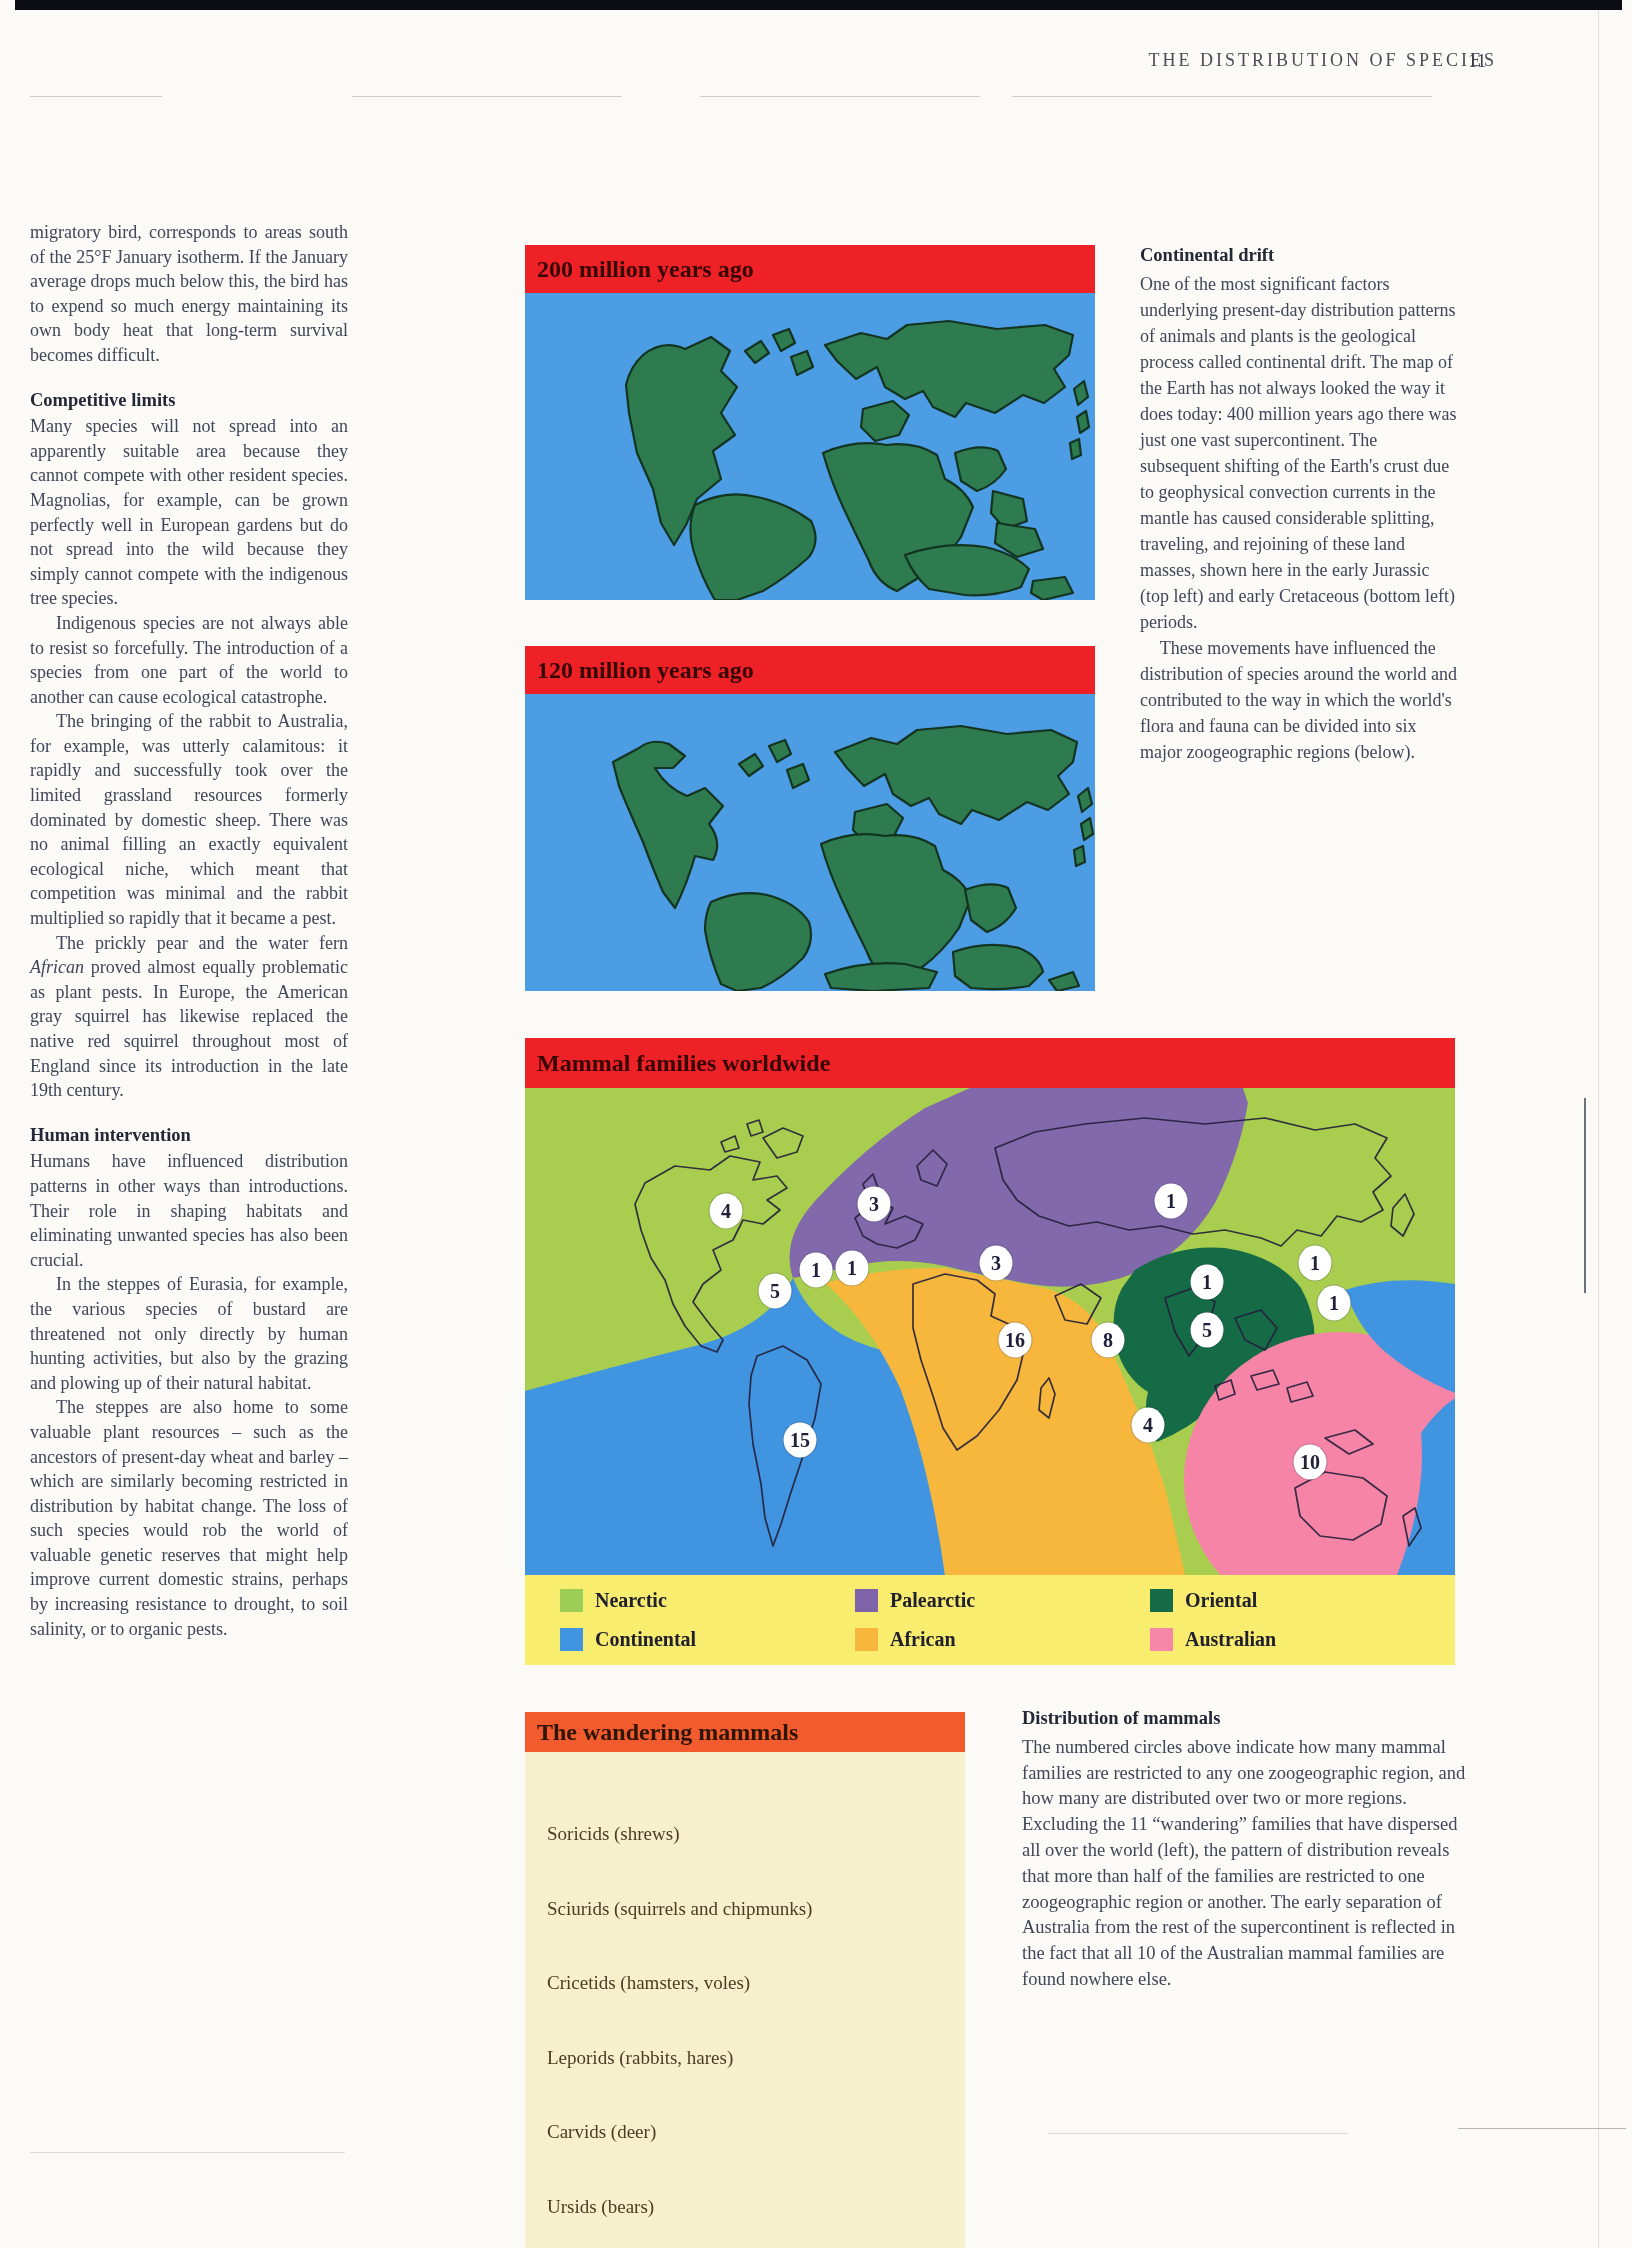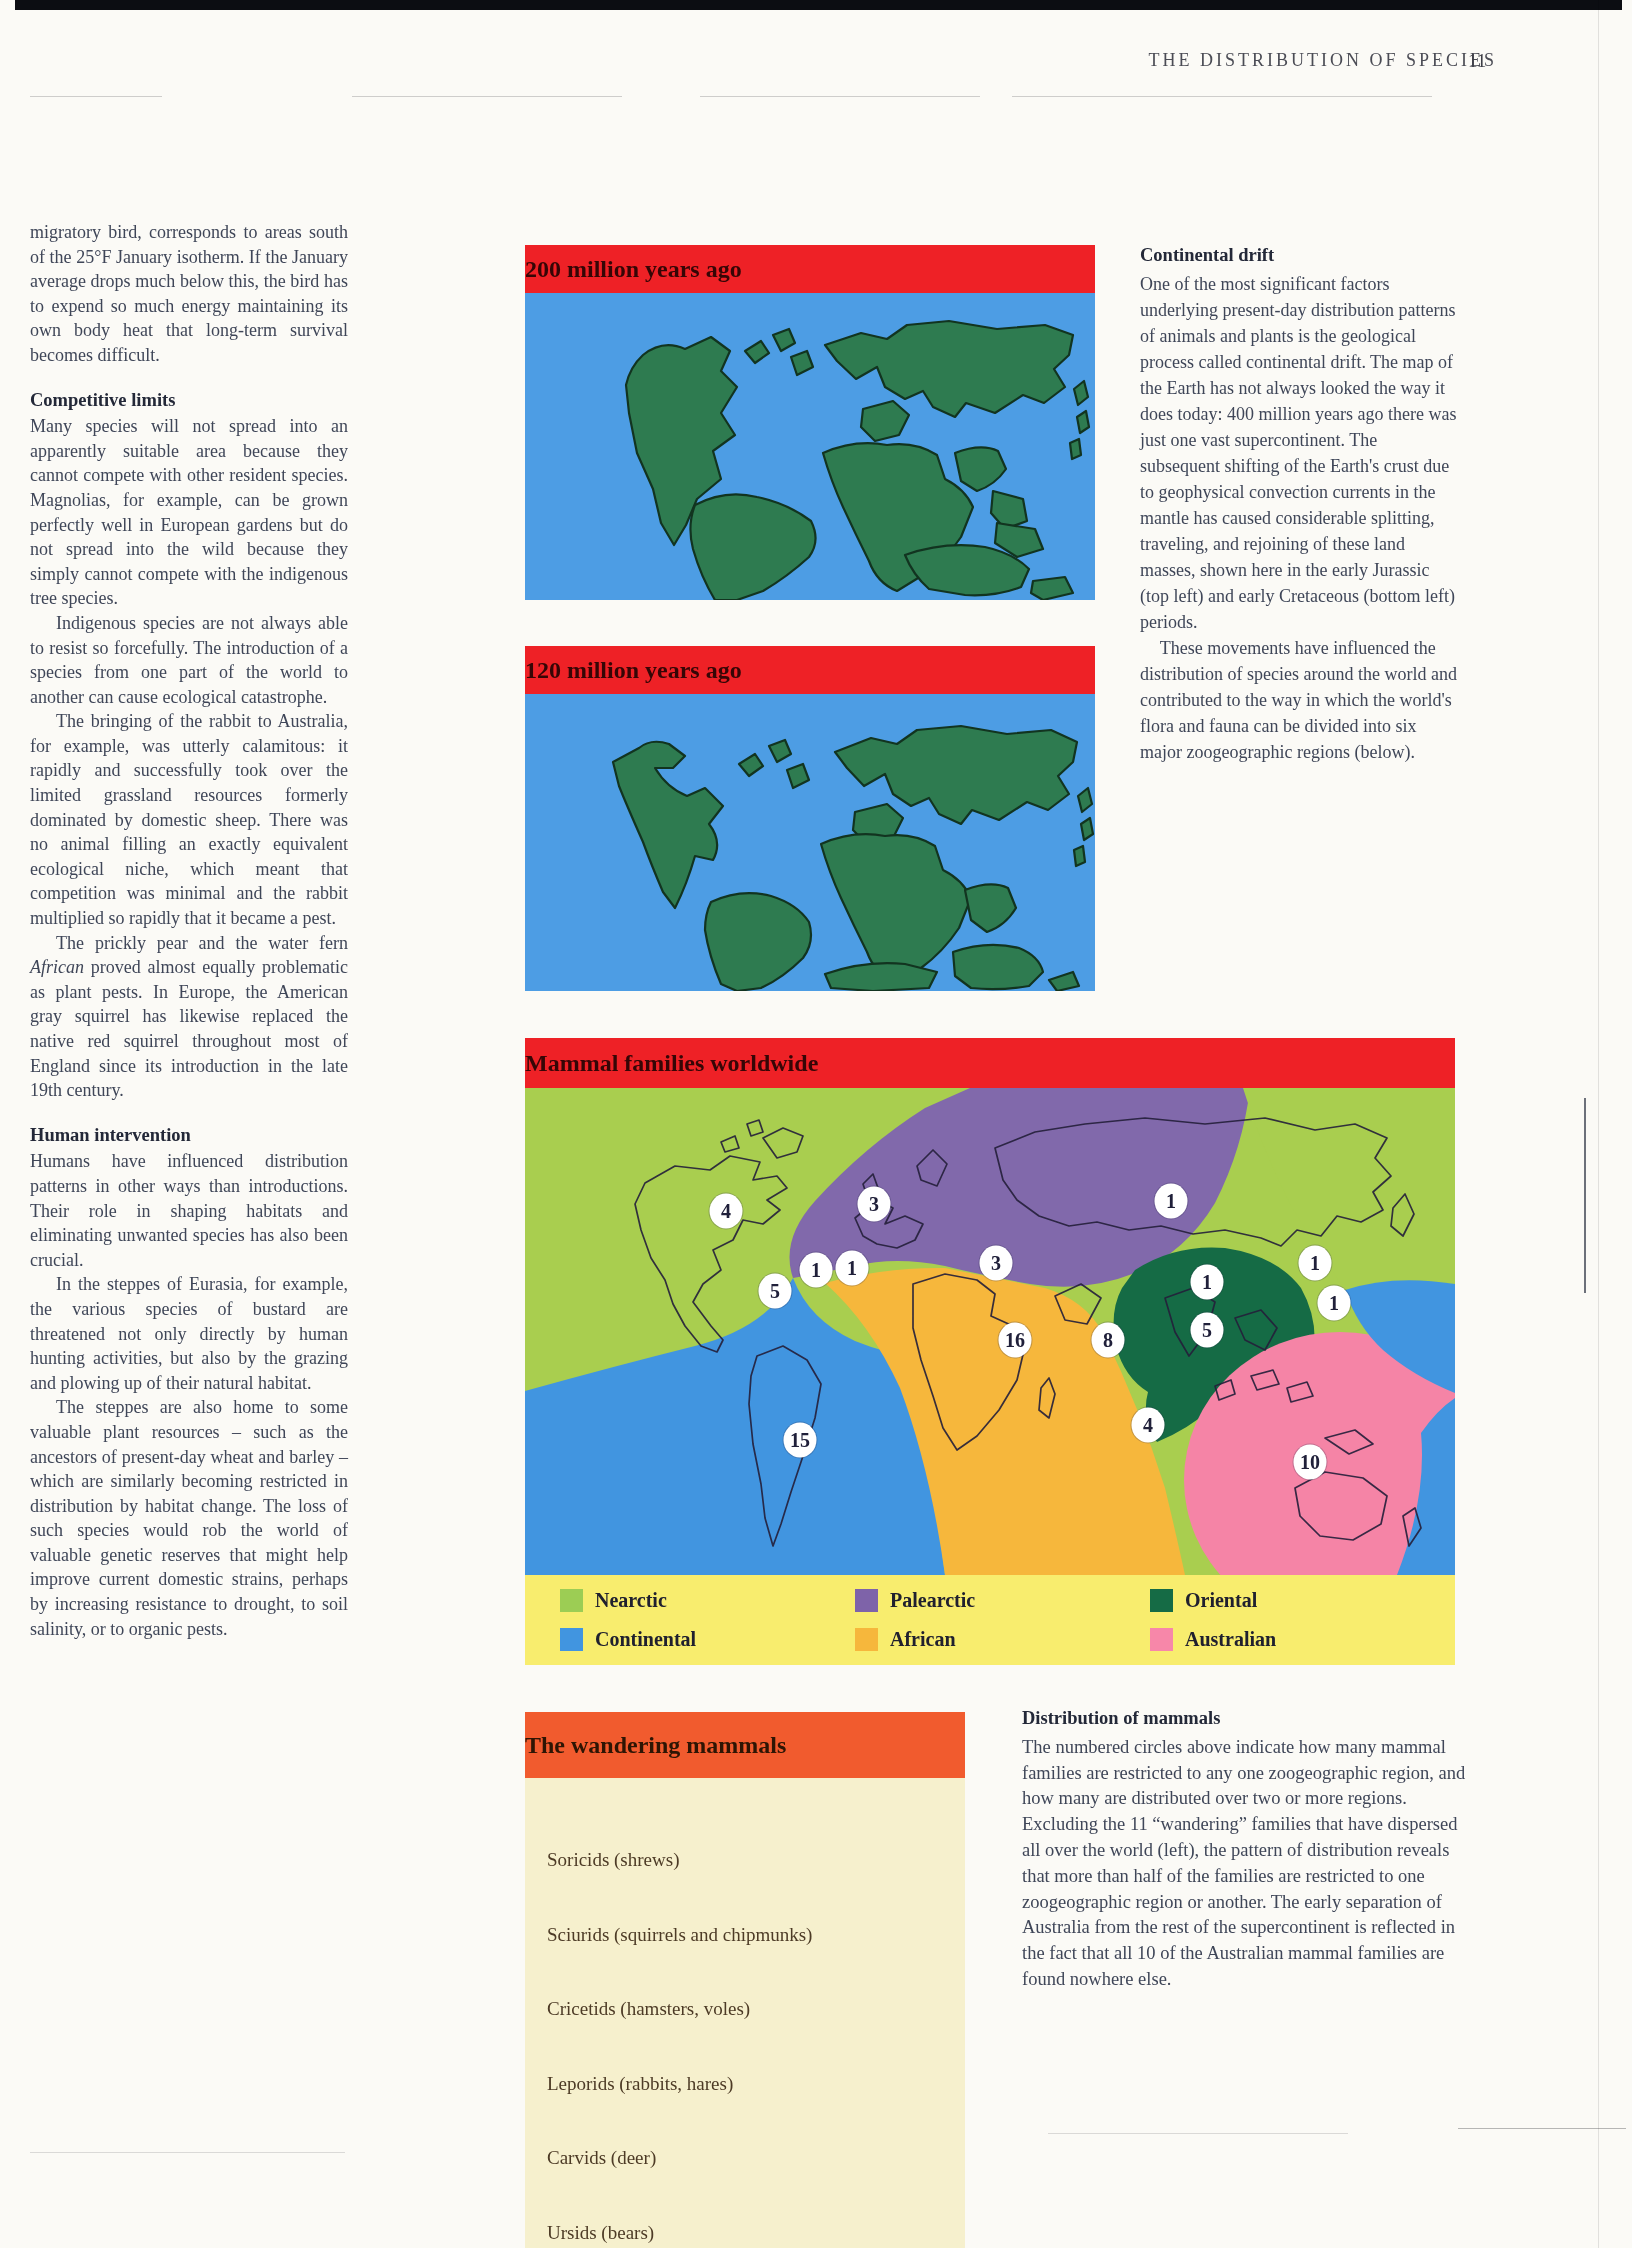--- a/index.html
+++ b/index.html
@@ -21,38 +21,38 @@
   #leftcol h3{margin:20px 0 2px 0;font-size:18.5px;color:#232838;}
   #rightcol{left:1140px;top:242px;width:318px;font-size:18px;line-height:26px;text-align:left;}
   #rightcol h3, #rdist h3{margin:0 0 3px 0;font-size:18.5px;color:#232838;}
   #rightcol p{margin:0;}
   #rdist{left:1022px;top:1706px;width:452px;font-size:18.5px;line-height:25.8px;text-align:left;}
   #rdist p{margin:0;}
   .em{font-style:italic;}
   
   .panel{position:absolute;}
   .banner{height:48px;background:#ee2126;display:flex;align-items:center;}
-  .banner span{font-weight:bold;font-size:24px;color:#360606;padding-left:0;}
+  .banner span{font-weight:bold;font-size:24px;color:#360606;padding-left:12px;}
   .mapbody{position:relative;background:#4d9de4;}
   svg{display:block;}
   
   #bigmap .banner{height:50px;}
   #legendband{background:#f8ed6e;height:90px;display:grid;
       grid-template-columns:295px 295px 1fr;grid-template-rows:1fr 1fr;grid-auto-flow:column;
       padding:6px 0 6px 35px;box-sizing:border-box;align-items:center;}
   .legitem{display:flex;align-items:center;gap:12px;}
   .legswatch{width:23px;height:23px;display:inline-block;}
   .legitem span.lbl{font-weight:bold;font-size:20px;color:#20202e;}
   
   .ncircle{position:absolute;width:33px;height:35px;background:#fff;border-radius:50%;
       display:flex;align-items:center;justify-content:center;transform:translate(-50%,-50%);
       font-size:20px;color:#20203a;font-weight:600;box-shadow:0 0 0 1px rgba(40,40,70,.25);}
   
   #wanderbox{left:525px;top:1712px;width:440px;background:#f6f0cd;}
-  #wanderbox .banner{background:#f15b2e;height:66px;}
+  #wanderbox .banner{background:#f15b2e;height:40px;}
   #wanderbox .banner span{color:#2e1504;}
   #wanderlist{list-style:none;margin:0;padding:22px 18px 24px 22px;}
   #wanderlist li{font-size:19px;line-height:29.6px;color:#4d3b26;margin-top:45px;}
   .rule{position:absolute;border-top:1px solid rgba(100,100,105,.22);}
   #edgeline{left:1584px;top:1098px;width:2px;height:195px;background:#3c4250;opacity:.75;}
   #pageedge{left:1598px;top:0;width:1px;height:2248px;background:rgba(0,0,0,.10);}
 </style>
 </head>
 <body>
 

